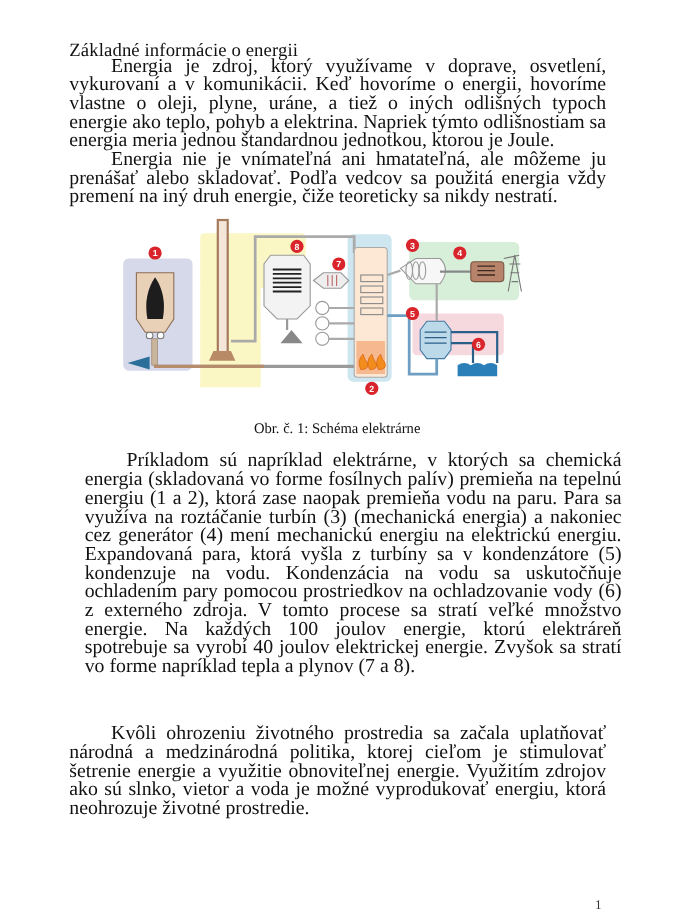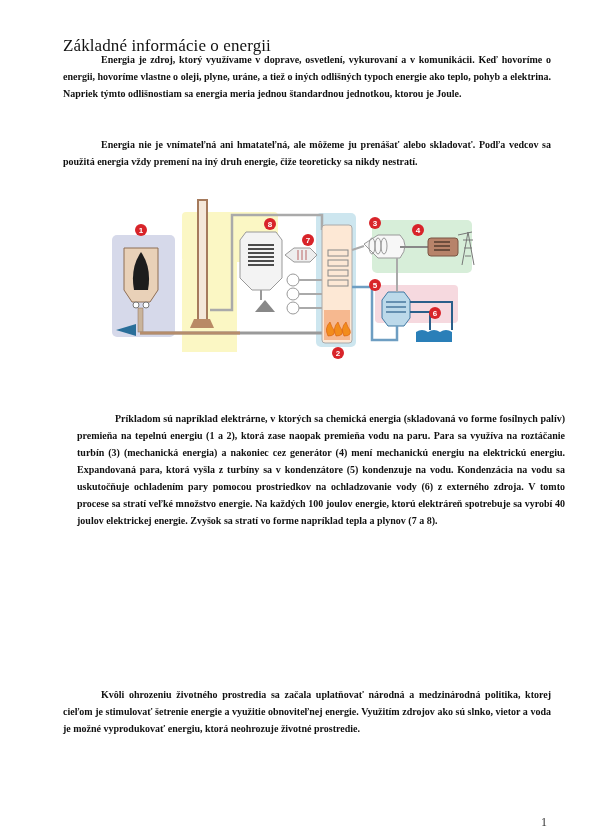--- a/index.html
+++ b/index.html
@@ -1,27 +1,27 @@
 <!DOCTYPE html>
 <html><head>
   <meta charset="utf-8">
   <style>
     html, body { margin: 0; padding: 0; background: #ffffff; }
     body { width: 613px; height: 839px; position: relative; overflow: hidden;
       font-family: "Liberation Serif", "DejaVu Serif", serif; color: #111; }
     .page { position: absolute; left: 0; top: 0; width: 613px; height: 839px; background: #fff; }
     .title { position: absolute; left: 63px; top: 36px; font-size: 17px; font-weight: normal; letter-spacing: 0.1px; }
-    .para { position: absolute; left: 63px; width: 488px; font-size: 10px; line-height: 17px;
-      text-align: justify; text-indent: 38px; margin: 0; font-weight: bold; }
+    .para { position: absolute; left: 63px; width: 488px; font-size: 18px; line-height: 17px;
+      text-align: justify; text-indent: 38px; margin: 0; }
     #p1 { top: 51px; }
     #p2 { top: 136px; }
     #p3 { top: 410px; margin-left: 14px; }
     #p4 { top: 563px; }
     #p5 { top: 633px; }
-    #p6 { top: 686px; }
+    #p6 { top: 658px; }
     .figure { position: absolute; left: 110px; top: 190px; width: 365px; height: 175px; }
     .caption { position: absolute; left: 0; width: 613px; top: 382px; text-align: center; font-size: 13.3px; }
     .page-number { position: absolute; left: 541px; top: 815px; font-size: 12px; color: #333; }
   </style>
 </head>
 <body>
 
 <div class="page">
   <div class="title">Základné informácie o energii</div>
 
@@ -161,18 +161,19 @@
             <text x="198" y="53">7</text>
           </g>
         <g>
             <circle cx="160" cy="34" r="6" fill="#d8242a"></circle>
             <text x="160" y="37">8</text>
           </g>
       </g>
     </svg>
   </div>
 
+  <div class="caption">Obr. č. 1:  Schéma elektrárne</div>
 
   <p class="para" id="p3">Príkladom sú napríklad elektrárne, v ktorých sa chemická energia (skladovaná vo forme fosílnych palív) premieňa na tepelnú energiu (1 a 2), ktorá zase naopak premieňa vodu na paru. Para sa využíva na roztáčanie turbín (3) (mechanická energia) a nakoniec cez generátor (4) mení mechanickú energiu na elektrickú energiu. Expandovaná para, ktorá vyšla z turbíny sa v kondenzátore (5) kondenzuje na vodu. Kondenzácia na vodu sa uskutočňuje ochladením pary pomocou prostriedkov na ochladzovanie vody (6) z externého zdroja. V tomto procese sa stratí veľké množstvo energie. Na každých 100 joulov energie, ktorú elektráreň spotrebuje sa vyrobí 40 joulov elektrickej energie. Zvyšok sa stratí vo forme napríklad tepla a plynov (7 a 8).</p>
   <p class="para" id="p6">Kvôli ohrozeniu životného prostredia sa začala uplatňovať národná a medzinárodná politika, ktorej cieľom je stimulovať šetrenie energie a využitie obnoviteľnej energie. Využitím zdrojov ako sú slnko, vietor a voda je možné vyprodukovať energiu, ktorá neohrozuje životné prostredie.</p>
 
   <div class="page-number">1</div>
 </div>
 
 </body></html>

